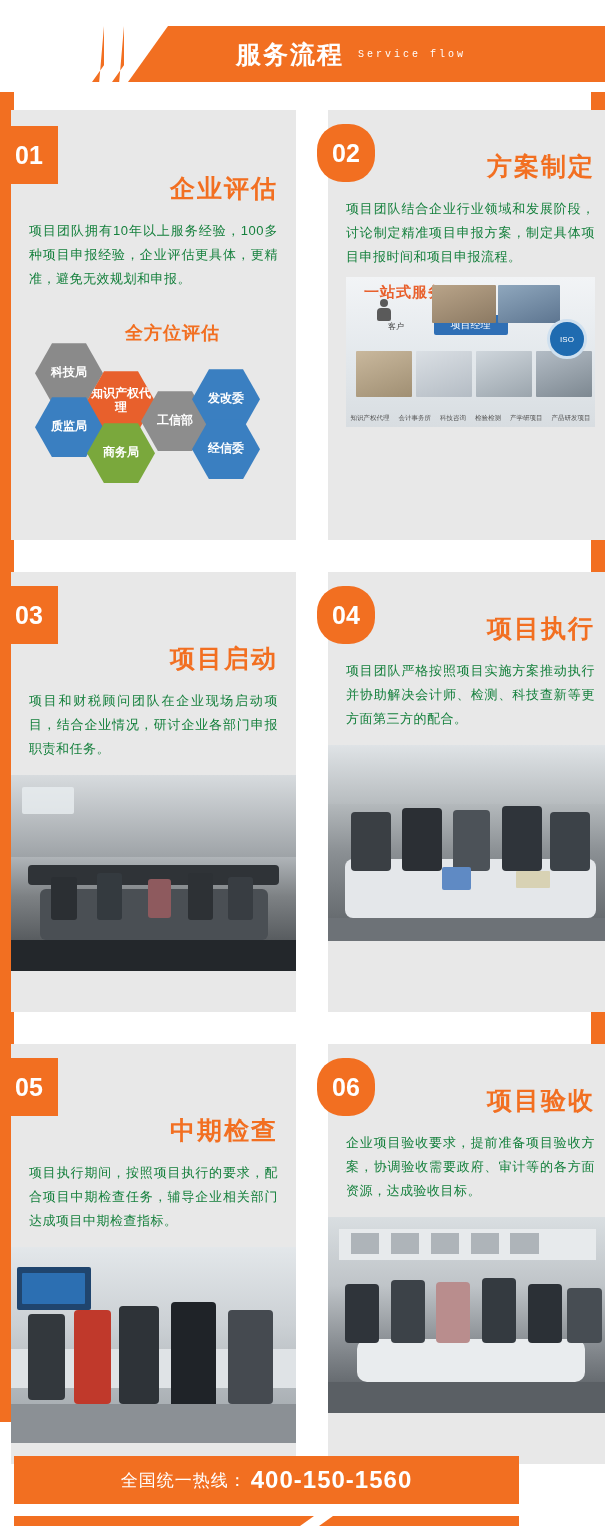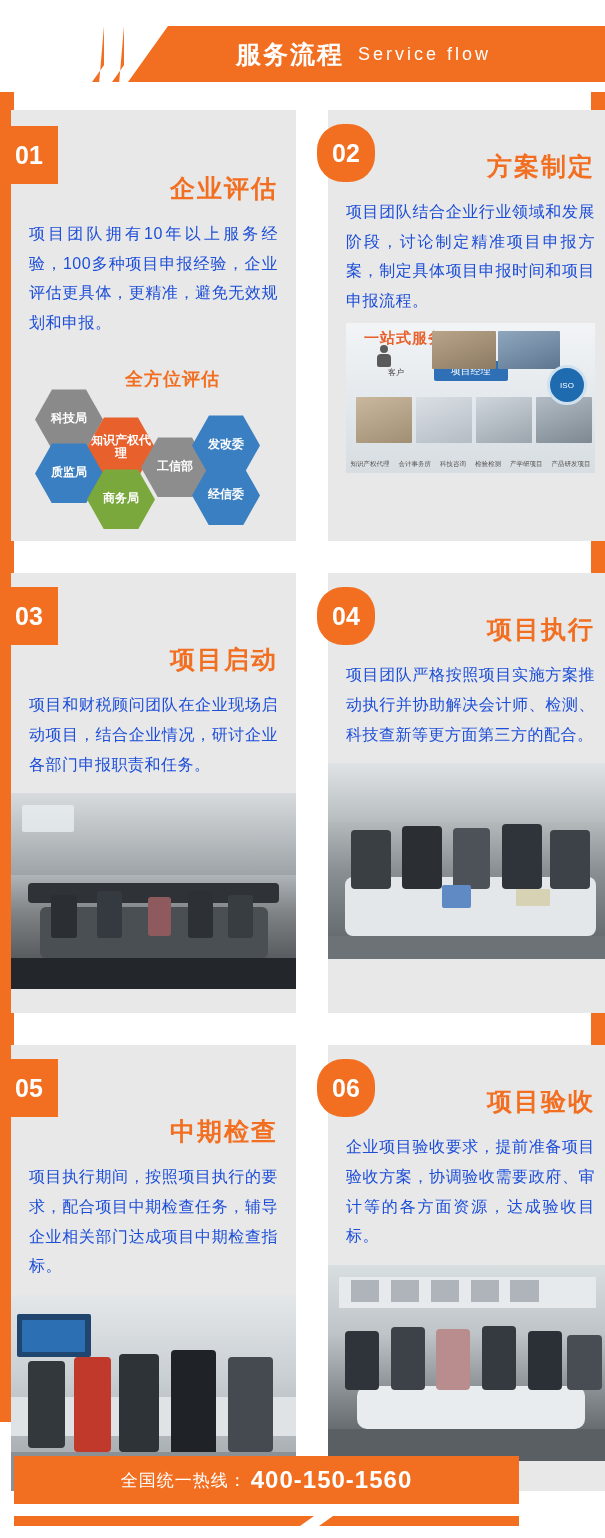--- a/index.html
+++ b/index.html
@@ -21,22 +21,22 @@
     background: #f26f21;
     display: flex; align-items: center;
     padding-left: 108px;
     
     clip-path: polygon(40px 0, 100% 0, 100% 100%, 0 100%);
   }
   .header-cn {
     color: #ffffff; font-size: 25px; font-weight: bold; letter-spacing: 2px;
   }
   .header-en {
-    color: #ffffff; font-size: 18px; letter-spacing: 3px; margin-left: 14px;
-    font-family: Liberation Sans, sans-serif;
+    color: #ffffff; font-size: 10px; letter-spacing: 3px; margin-left: 14px;
+    font-family: Liberation Mono, monospace;
   }
   .hdr-stripe {
     position: absolute; background: #f26f21;
   }
   .hdr-stripe.s1 { left: 112px; top: 26px; width: 12px; height: 56px; clip-path: polygon(40px 0,100% 0,60% 100%,0 100%); }
   .hdr-stripe.s2 { left: 92px; top: 26px; width: 12px; height: 56px; clip-path: polygon(40px 0,100% 0,60% 100%,0 100%); }
 
   
   .left-bar {
     position: absolute; left: 0; top: 92px; width: 14px; height: 1330px;
@@ -81,22 +81,22 @@
   .card-title {
     color: #f26f21;
     font-size: 25px;
     font-weight: bold;
     letter-spacing: 2px;
     text-align: right;
     margin-top: 4px;
     margin-bottom: 14px;
   }
   .card-body {
-    color: #1d4ed8;
-    font-size: 16px;
+    color: #15803d;
+    font-size: 13px;
     line-height: 1.85;
     letter-spacing: 0.5px;
     text-align: justify;
   }
 
   
   .c1 { padding-top: 16px; }
   .c1 .card-title { margin-top: 46px; }
   .c1 .card-body { margin-top: 6px; }
 

